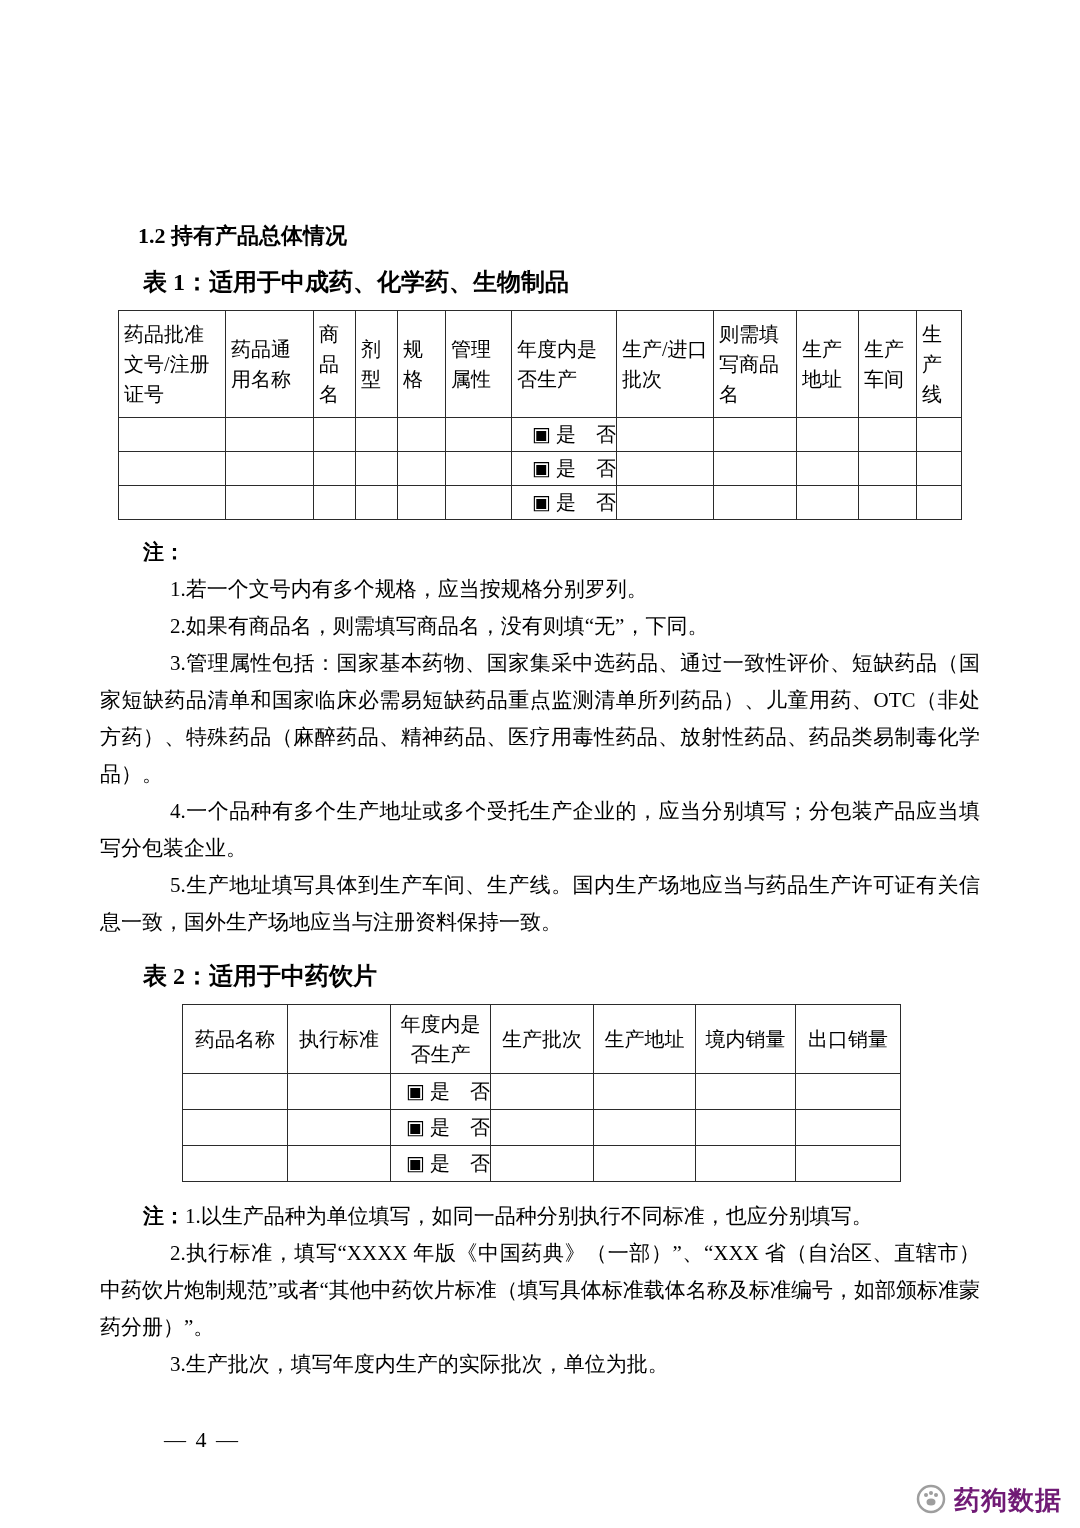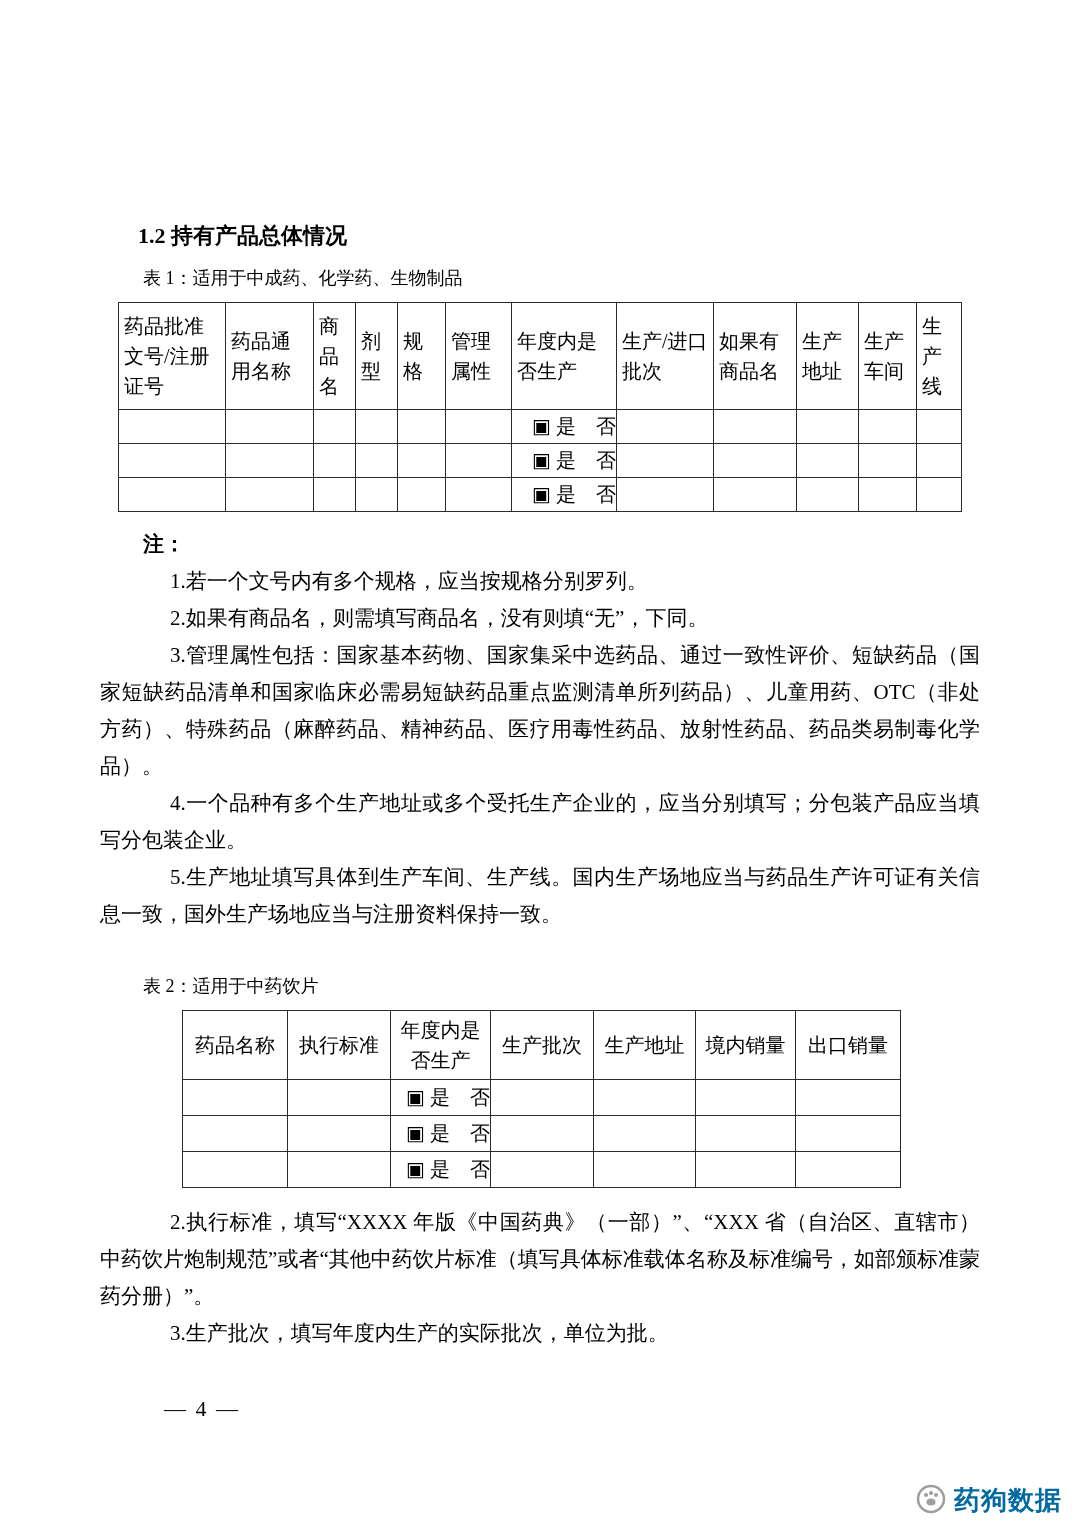--- a/index.html
+++ b/index.html
@@ -17,22 +17,23 @@
   .content { padding: 222px 100px 0 100px; }
 
   .section-title {
     margin: 0 0 16px 38px;
     font-size: 22px;
     font-weight: bold;
     line-height: 1.3;
   }
   .table-caption {
     margin: 0 0 12px 43px;
-    font-size: 18px;
+    font-size: 24px;
     line-height: 1.3;
+    font-weight: bold;
   }
 
   table { border-collapse: collapse; table-layout: fixed; }
   th, td {
     border: 1px solid #2b2b2b;
     font-weight: normal;
     font-size: 20px;
     padding: 0;
     overflow: hidden;
   }
@@ -62,36 +63,36 @@
   .cb-cell { text-align: right; white-space: nowrap; }
 
   
   .notes { margin-top: 14px; font-size: 21px; line-height: 37px; text-align: justify; }
   .notes p { margin: 0; }
   .note-label-line { text-indent: 43px; font-weight: bold; }
   .note-item { text-indent: 70px; }
   .note-inline-label { font-weight: bold; }
   .note-first-line { text-indent: 43px; }
 
-  .caption2 { margin-top: 42px; }
+  .caption2 { margin-top: 20px; }
 
   .page-number {
     margin: 44px 0 0 64px;
     font-size: 22px;
     letter-spacing: 2px;
   }
 
   .watermark {
     position: absolute;
     right: 18px;
     bottom: 10px;
     display: flex;
     align-items: center;
     gap: 8px;
-    color: #0369a1;
+    color: #701a75;
   }
   .watermark-text {
     font-family: "Liberation Sans", "DejaVu Sans", sans-serif;
     font-weight: bold;
     font-size: 26px;
     letter-spacing: 1px;
   }
 </style>
 </head>
 <body>
@@ -121,21 +122,21 @@
       <tbody>
           <tr>
         <th>药品批准文号/注册证号</th>
         <th>药品通用名称</th>
         <th>商品名</th>
         <th>剂型</th>
         <th>规格</th>
         <th>管理属性</th>
         <th>年度内是否生产</th>
         <th>生产/进口批次</th>
-        <th>如果有商品名</th>
+        <th>则需填写商品名</th>
         <th>生产地址</th>
         <th>生产车间</th>
         <th>生产线</th>
       </tr>
       <tr>
         <td></td>
             <td></td>
         <td></td>
             <td></td>
         <td></td>
@@ -233,20 +234,21 @@
         <td class="cb-cell">▣ 是　否</td>
         <td></td>
             <td></td>
         <td></td>
             <td></td>
       </tr>
     </tbody>
       </table>
 
     <div class="notes">
+      <p class="note-first-line"><span class="note-inline-label">注：</span><span>1.以生产品种为单位填写，如同一品种分别执行不同标准，也应分别填写。</span></p>
       <p class="note-item">2.执行标准，填写“XXXX 年版《中国药典》（一部）”、“XXX 省（自治区、直辖市）中药饮片炮制规范”或者“其他中药饮片标准（填写具体标准载体名称及标准编号，如部颁标准蒙药分册）”。</p>
       <p class="note-item">3.生产批次，填写年度内生产的实际批次，单位为批。</p>
     </div>
 
     <div class="page-number">— 4 —</div>
   </div>
 
   <div class="watermark">
     <span>
       <svg width="30" height="30" viewBox="0 0 30 30">

